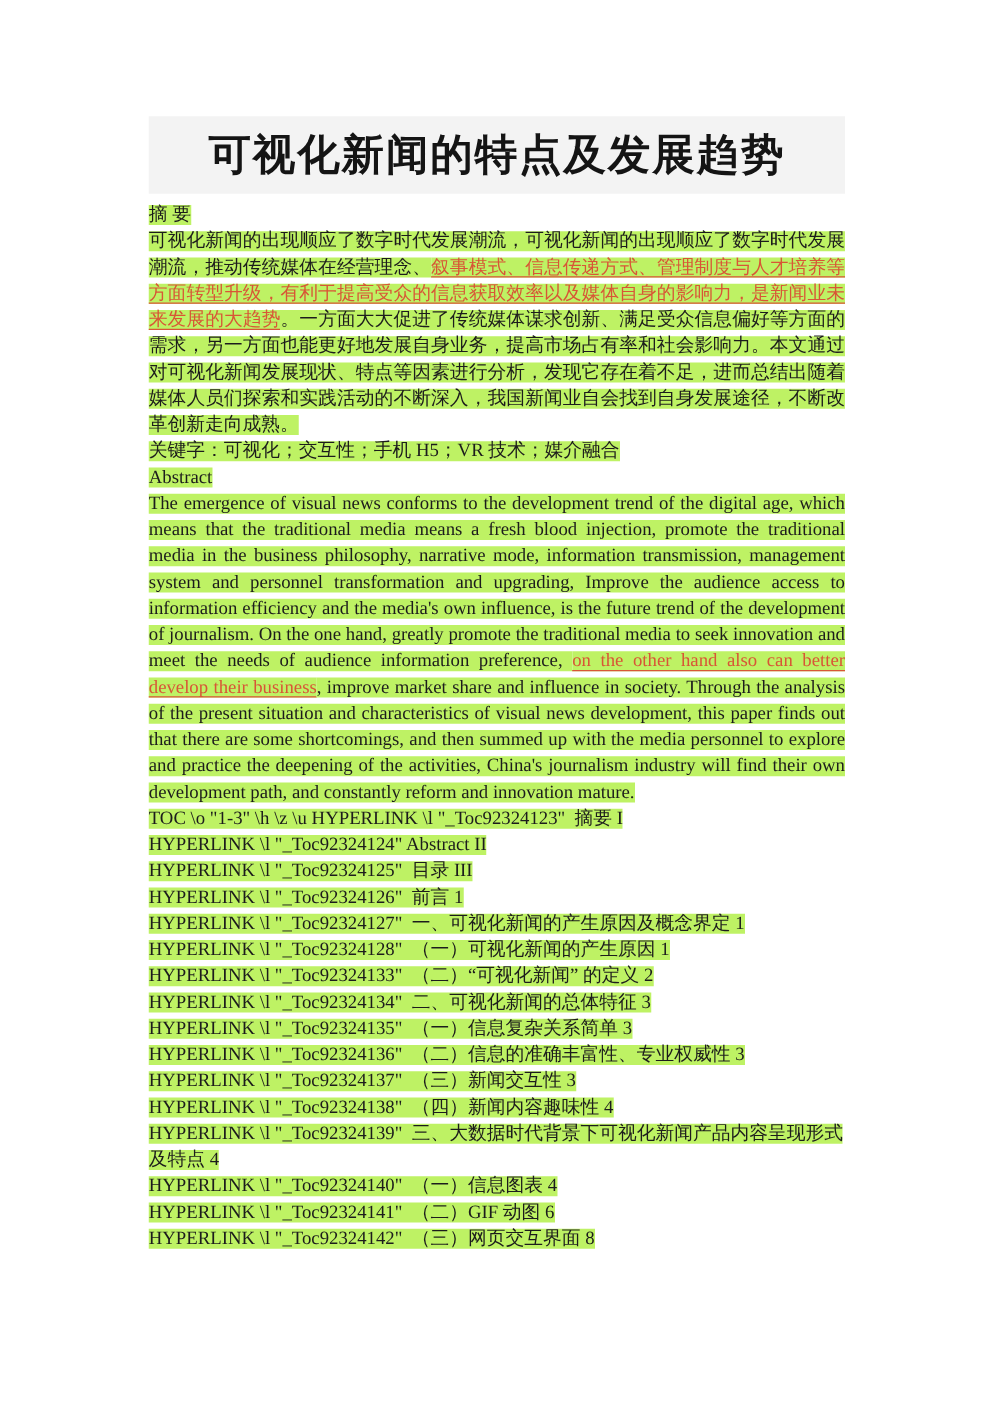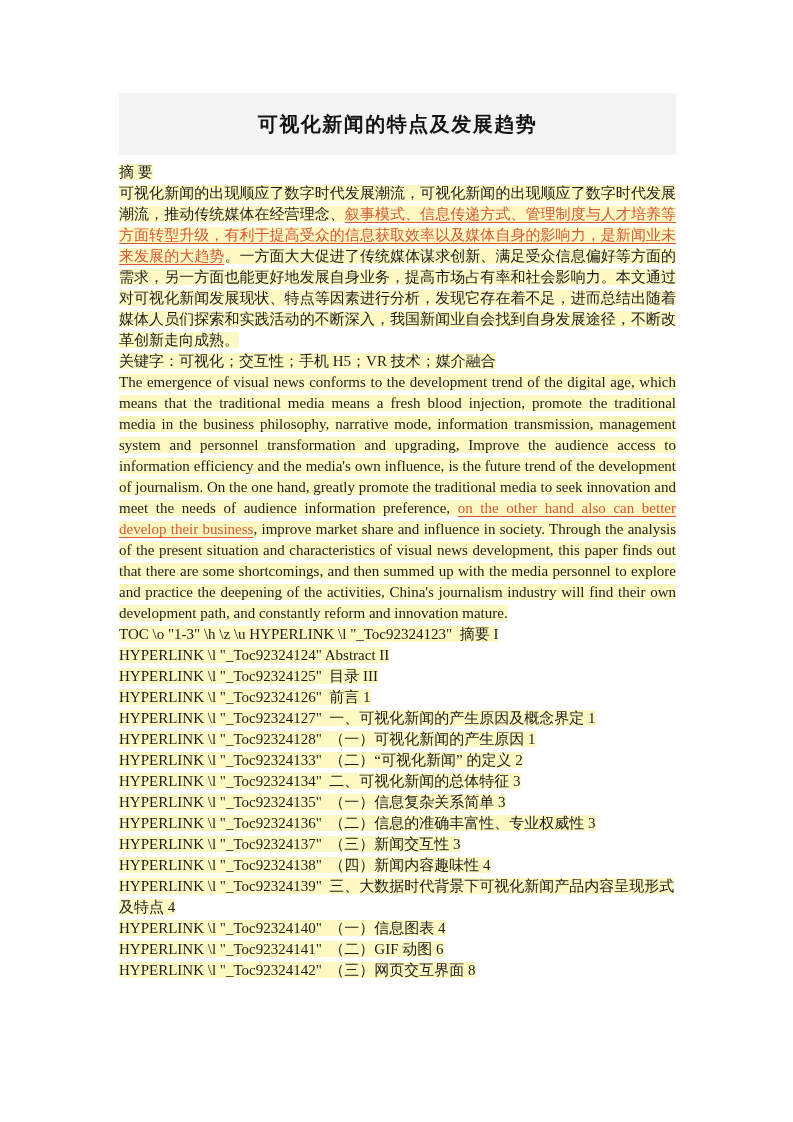--- a/index.html
+++ b/index.html
@@ -23,42 +23,42 @@
     height: 62px;
     display: flex;
     align-items: center;
     justify-content: center;
     margin-bottom: 7px;
   }
   .doc-title {
     margin: 0;
     font-family: "DejaVu Sans", "Liberation Sans", sans-serif;
     font-weight: bold;
-    font-size: 20px;
+    font-size: 34px;
     letter-spacing: 1.5px;
     color: #141414;
     white-space: nowrap;
   }
   .para {
     margin: 0;
     font-size: 15px;
     line-height: 21px;
     text-align: justify;
     text-justify: inter-character;
   }
   .para.left { text-align: left; }
   .toc-line {
     margin: 0;
     font-size: 15px;
     line-height: 21px;
     text-align: left;
     white-space: pre-wrap;
   }
   
-  .shade { background: #fef9c3; }
+  .shade { background: #bef264; }
   .red {
     color: #d85636;
     text-decoration: underline;
     text-decoration-color: #d85636;
     text-decoration-thickness: 1px;
     text-underline-offset: 3px;
   }
 </style>
 </head>
 <body>
@@ -69,20 +69,21 @@
     <div class="title-band">
       <h1 class="doc-title">可视化新闻的特点及发展趋势</h1>
     </div>
 
     <p class="para left"><span class="shade">摘 要</span></p>
 
     <p class="para"><span class="shade">可视化新闻的出现顺应了数字时代发展潮流，可视化新闻的出现顺应了数字时代发展潮流，推动传统媒体在经营理念、</span><span class="shade red">叙事模式、信息传递方式、管理制度与人才培养等方面转型升级，有利于提高受众的信息获取效率以及媒体自身的影响力，是新闻业未来发展的大趋势</span><span class="shade">。一方面大大促进了传统媒体谋求创新、满足受众信息偏好等方面的需求，另一方面也能更好地发展自身业务，提高市场占有率和社会影响力。本文通过对可视化新闻发展现状、特点等因素进行分析，发现它存在着不足，进而总结出随着媒体人员们探索和实践活动的不断深入，我国新闻业自会找到自身发展途径，不断改革创新走向成熟。</span></p>
 
     <p class="para left"><span class="shade">关键字：可视化；交互性；手机 H5；VR 技术；媒介融合</span></p>
 
+    <p class="para left"><span class="shade">Abstract</span></p>
 
     <p class="para"><span class="shade">The emergence of visual news conforms to the development trend of the digital age, which means that the traditional media means a fresh blood injection, promote the traditional media in the business philosophy, narrative mode, information transmission, management system and personnel transformation and upgrading, Improve the audience access to information efficiency and the media's own influence, is the future trend of the development of journalism. On the one hand, greatly promote the traditional media to seek innovation and meet the needs of audience information preference, </span><span class="shade red">on the other hand also can better develop their business</span><span class="shade">, improve market share and influence in society. Through the analysis of the present situation and characteristics of visual news development, this paper finds out that there are some shortcomings, and then summed up with the media personnel to explore and practice the deepening of the activities, China's journalism industry will find their own development path, and constantly reform and innovation mature.</span></p>
 
 
 
     <div>
       <p class="toc-line"><span class="shade">TOC \o "1-3" \h \z \u HYPERLINK \l "_Toc92324123"  摘要 I</span></p>
       <p class="toc-line"><span class="shade">HYPERLINK \l "_Toc92324124" Abstract II</span></p>
       <p class="toc-line"><span class="shade">HYPERLINK \l "_Toc92324125"  目录 III</span></p>
       <p class="toc-line"><span class="shade">HYPERLINK \l "_Toc92324126"  前言 1</span></p>

